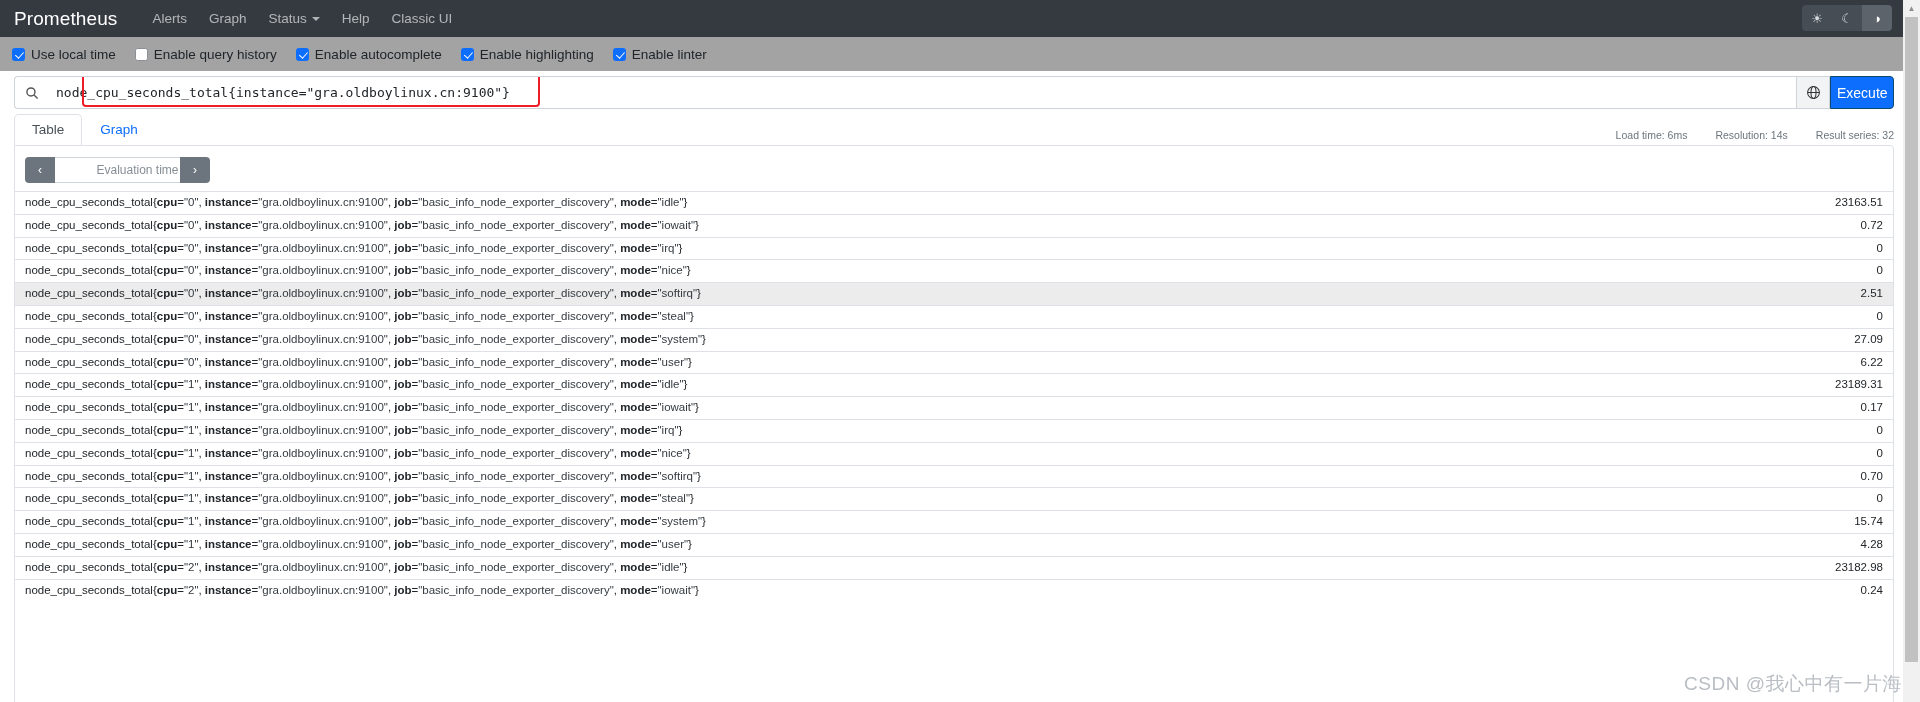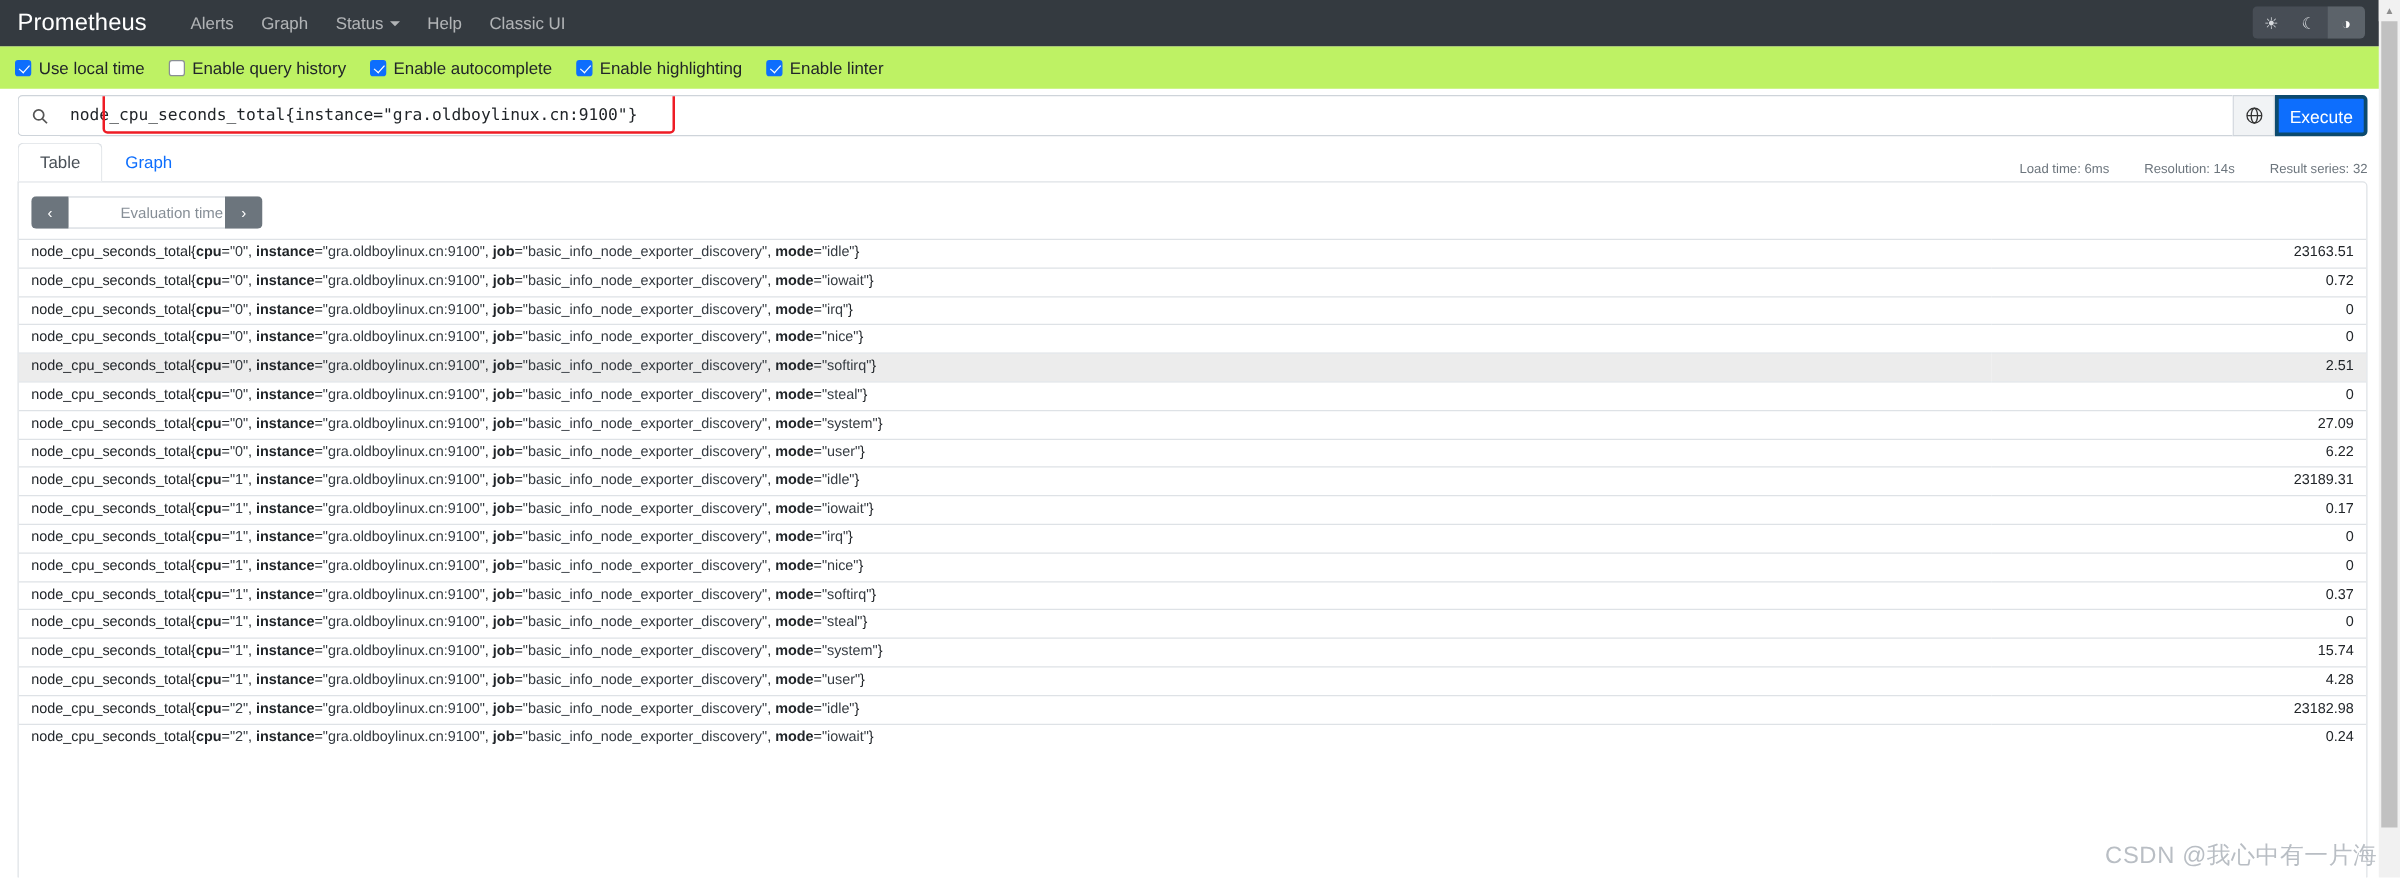--- a/index.html
+++ b/index.html
@@ -67,21 +67,21 @@
   }
   .theme-btn.active { background: #5c636a; color: #fff; }
 
   
   .options-bar {
     height: 34px;
     display: flex;
     align-items: center;
     padding-left: 12px;
     gap: 0;
-    background: #bef264;
+    background: #a3a3a3;
   }
   .opt {
     display: flex;
     align-items: center;
     margin-right: 19px;
     font-size: 13.5px;
     color: #212529;
     white-space: nowrap;
   }
   .cb {
@@ -147,24 +147,24 @@
   .ig-input .qtext { white-space: pre; }
   .ig-btn-globe {
     width: 34px;
     border: 1px solid #ced4da;
     background: #f1f3f5;
     display: flex; align-items: center; justify-content: center;
     color: #444;
     cursor: pointer;
   }
   .execute {
-    width: 74px;
+    width: 64px;
     background: #0d6efd;
     color: #fff;
-    border: 3px solid #0c4a6e;
+    border: 1px solid #0c4a6e;
     border-radius: 0 4px 4px 0;
     font-size: 14px;
     font-family: "Liberation Sans", sans-serif;
     cursor: pointer;
   }
   
   .annot {
     position: absolute;
     left: 34px;
     top: -4px;
@@ -446,21 +446,21 @@
         <tr>
           <td class="metric"><span class="mname">node_cpu_seconds_total</span><span class="brace">{</span><span class="lname">cpu</span><span class="brace">=</span><span class="lval">"1"</span><span class="brace">, </span><span class="lname">instance</span><span class="brace">=</span><span class="lval">"gra.oldboylinux.cn:9100"</span><span class="brace">, </span><span class="lname">job</span><span class="brace">=</span><span class="lval">"basic_info_node_exporter_discovery"</span><span class="brace">, </span><span class="lname">mode</span><span class="brace">=</span><span class="lval">"irq"</span><span class="brace">}</span></td>
           <td class="value">0</td>
         </tr>
         <tr>
           <td class="metric"><span class="mname">node_cpu_seconds_total</span><span class="brace">{</span><span class="lname">cpu</span><span class="brace">=</span><span class="lval">"1"</span><span class="brace">, </span><span class="lname">instance</span><span class="brace">=</span><span class="lval">"gra.oldboylinux.cn:9100"</span><span class="brace">, </span><span class="lname">job</span><span class="brace">=</span><span class="lval">"basic_info_node_exporter_discovery"</span><span class="brace">, </span><span class="lname">mode</span><span class="brace">=</span><span class="lval">"nice"</span><span class="brace">}</span></td>
           <td class="value">0</td>
         </tr>
         <tr>
           <td class="metric"><span class="mname">node_cpu_seconds_total</span><span class="brace">{</span><span class="lname">cpu</span><span class="brace">=</span><span class="lval">"1"</span><span class="brace">, </span><span class="lname">instance</span><span class="brace">=</span><span class="lval">"gra.oldboylinux.cn:9100"</span><span class="brace">, </span><span class="lname">job</span><span class="brace">=</span><span class="lval">"basic_info_node_exporter_discovery"</span><span class="brace">, </span><span class="lname">mode</span><span class="brace">=</span><span class="lval">"softirq"</span><span class="brace">}</span></td>
-          <td class="value">0.37</td>
+          <td class="value">0.70</td>
         </tr>
         <tr>
           <td class="metric"><span class="mname">node_cpu_seconds_total</span><span class="brace">{</span><span class="lname">cpu</span><span class="brace">=</span><span class="lval">"1"</span><span class="brace">, </span><span class="lname">instance</span><span class="brace">=</span><span class="lval">"gra.oldboylinux.cn:9100"</span><span class="brace">, </span><span class="lname">job</span><span class="brace">=</span><span class="lval">"basic_info_node_exporter_discovery"</span><span class="brace">, </span><span class="lname">mode</span><span class="brace">=</span><span class="lval">"steal"</span><span class="brace">}</span></td>
           <td class="value">0</td>
         </tr>
         <tr>
           <td class="metric"><span class="mname">node_cpu_seconds_total</span><span class="brace">{</span><span class="lname">cpu</span><span class="brace">=</span><span class="lval">"1"</span><span class="brace">, </span><span class="lname">instance</span><span class="brace">=</span><span class="lval">"gra.oldboylinux.cn:9100"</span><span class="brace">, </span><span class="lname">job</span><span class="brace">=</span><span class="lval">"basic_info_node_exporter_discovery"</span><span class="brace">, </span><span class="lname">mode</span><span class="brace">=</span><span class="lval">"system"</span><span class="brace">}</span></td>
           <td class="value">15.74</td>
         </tr>
         <tr>

